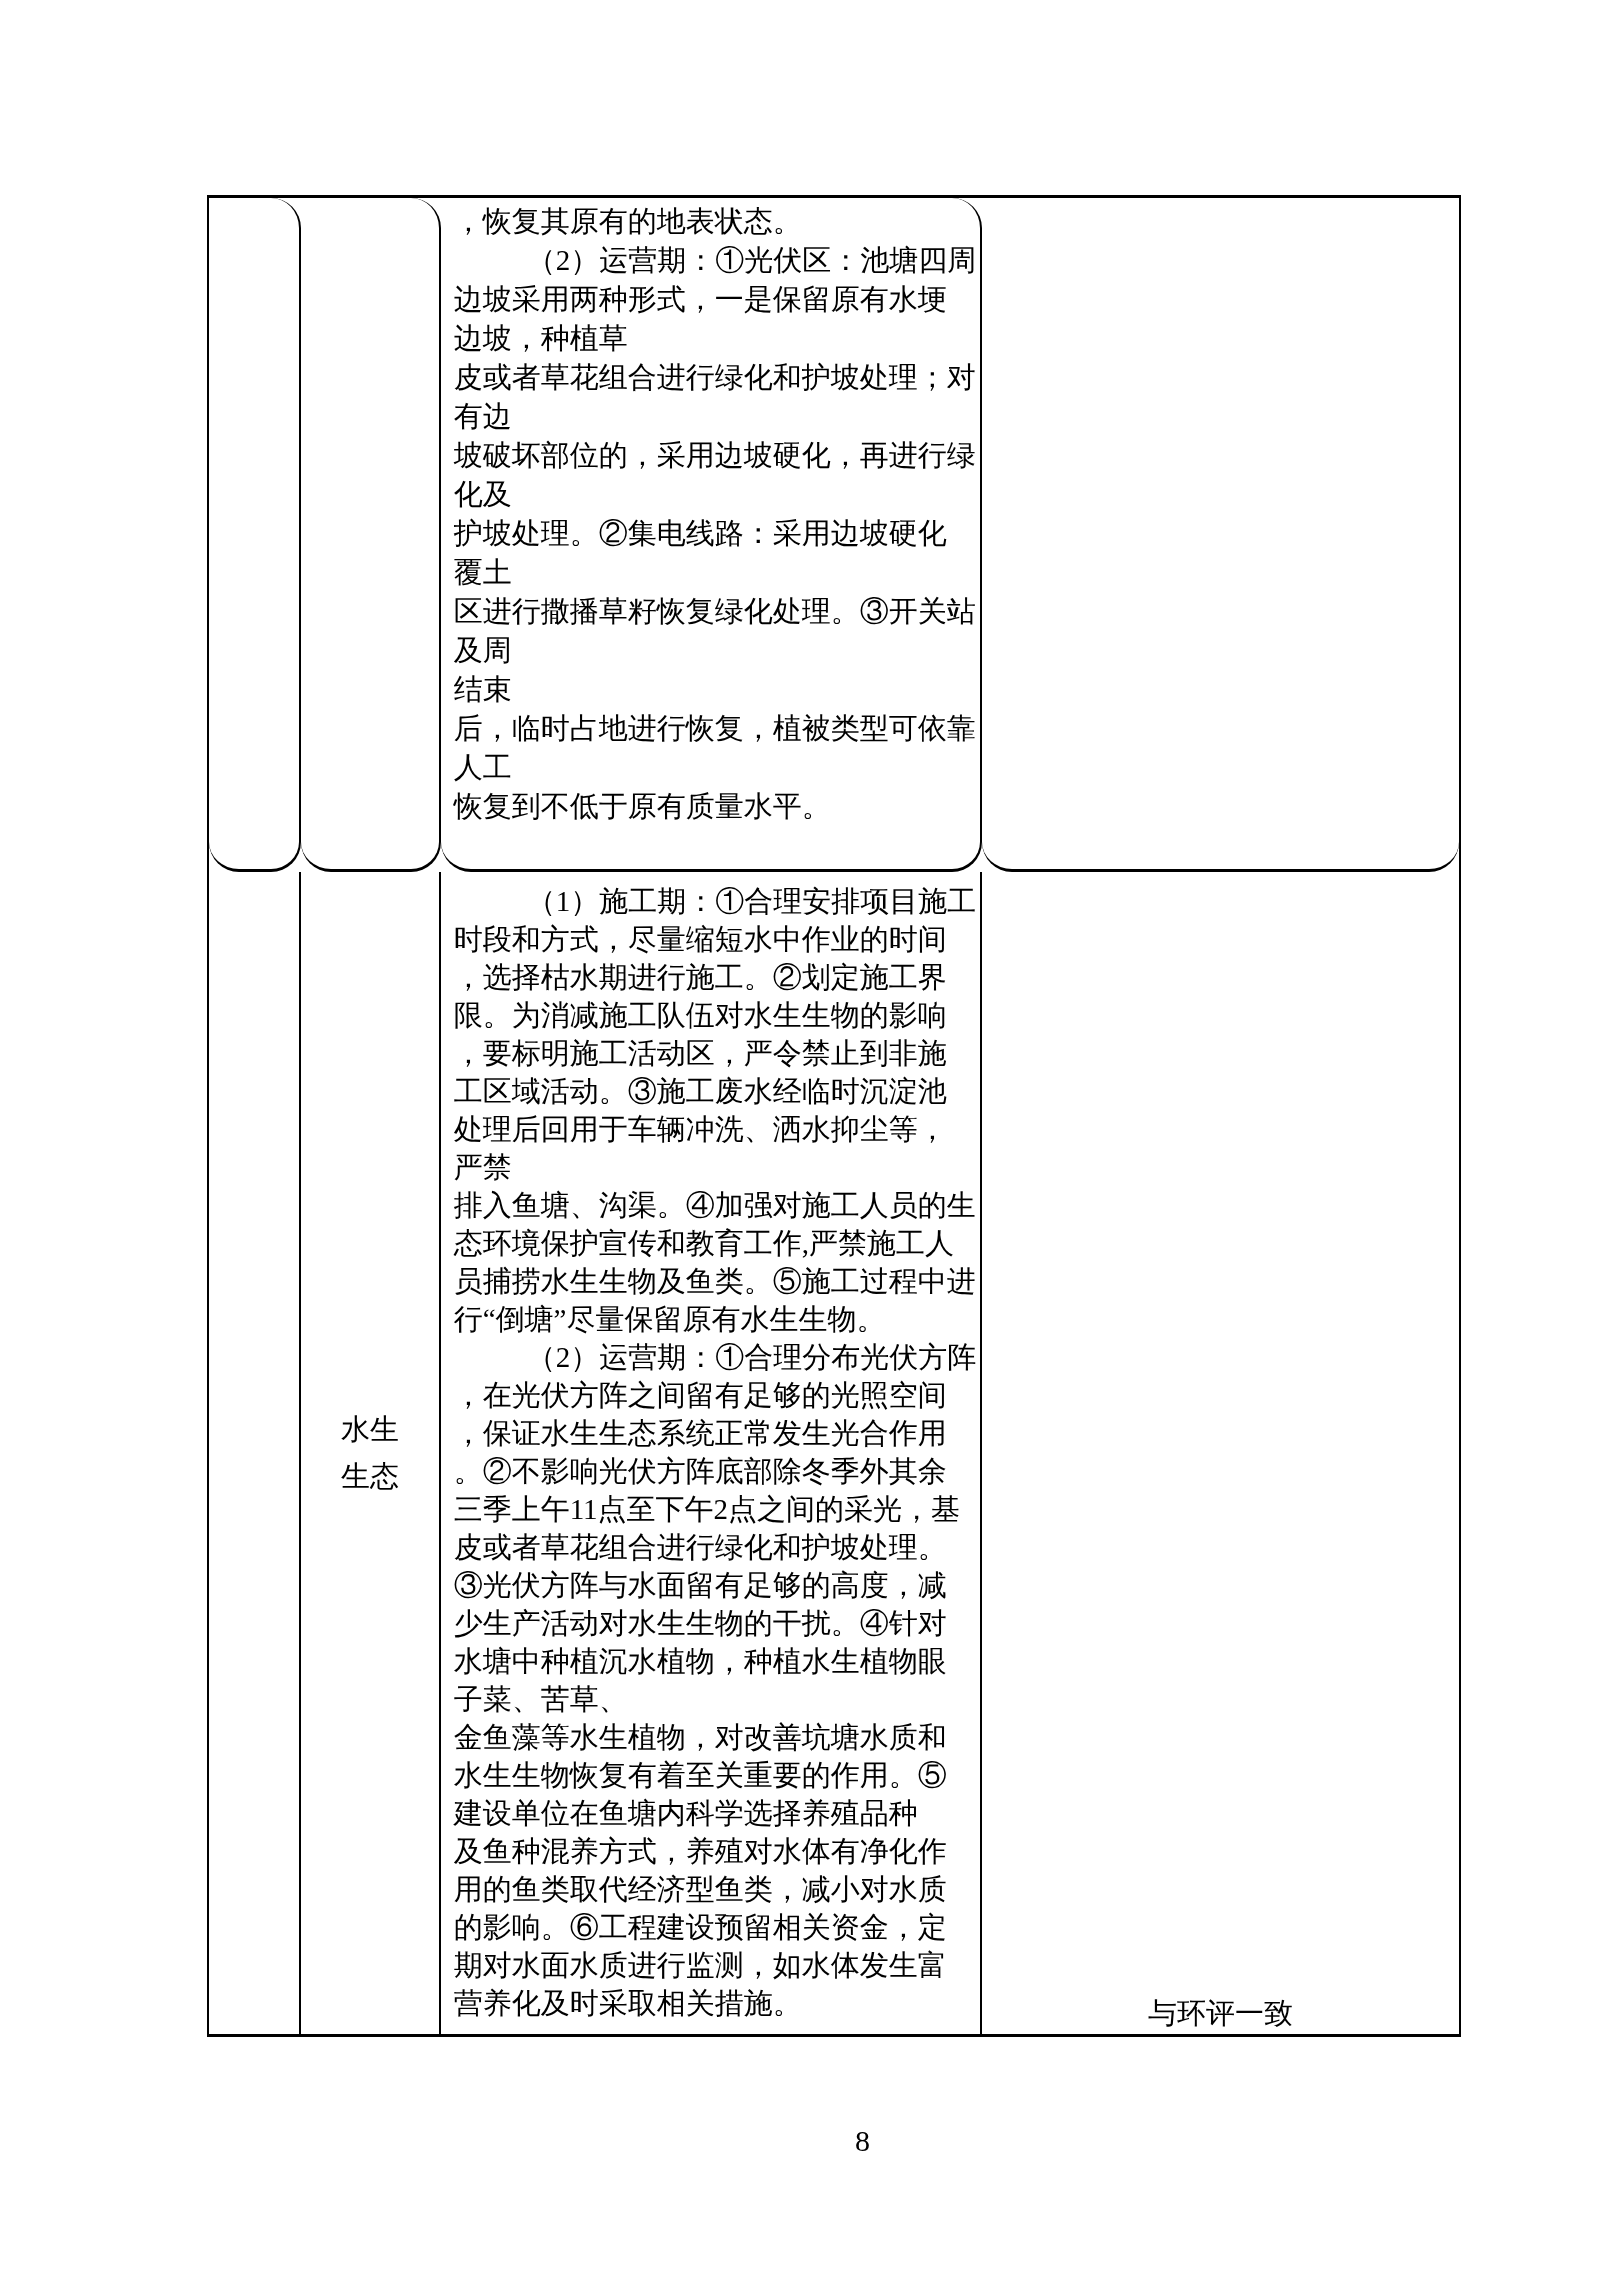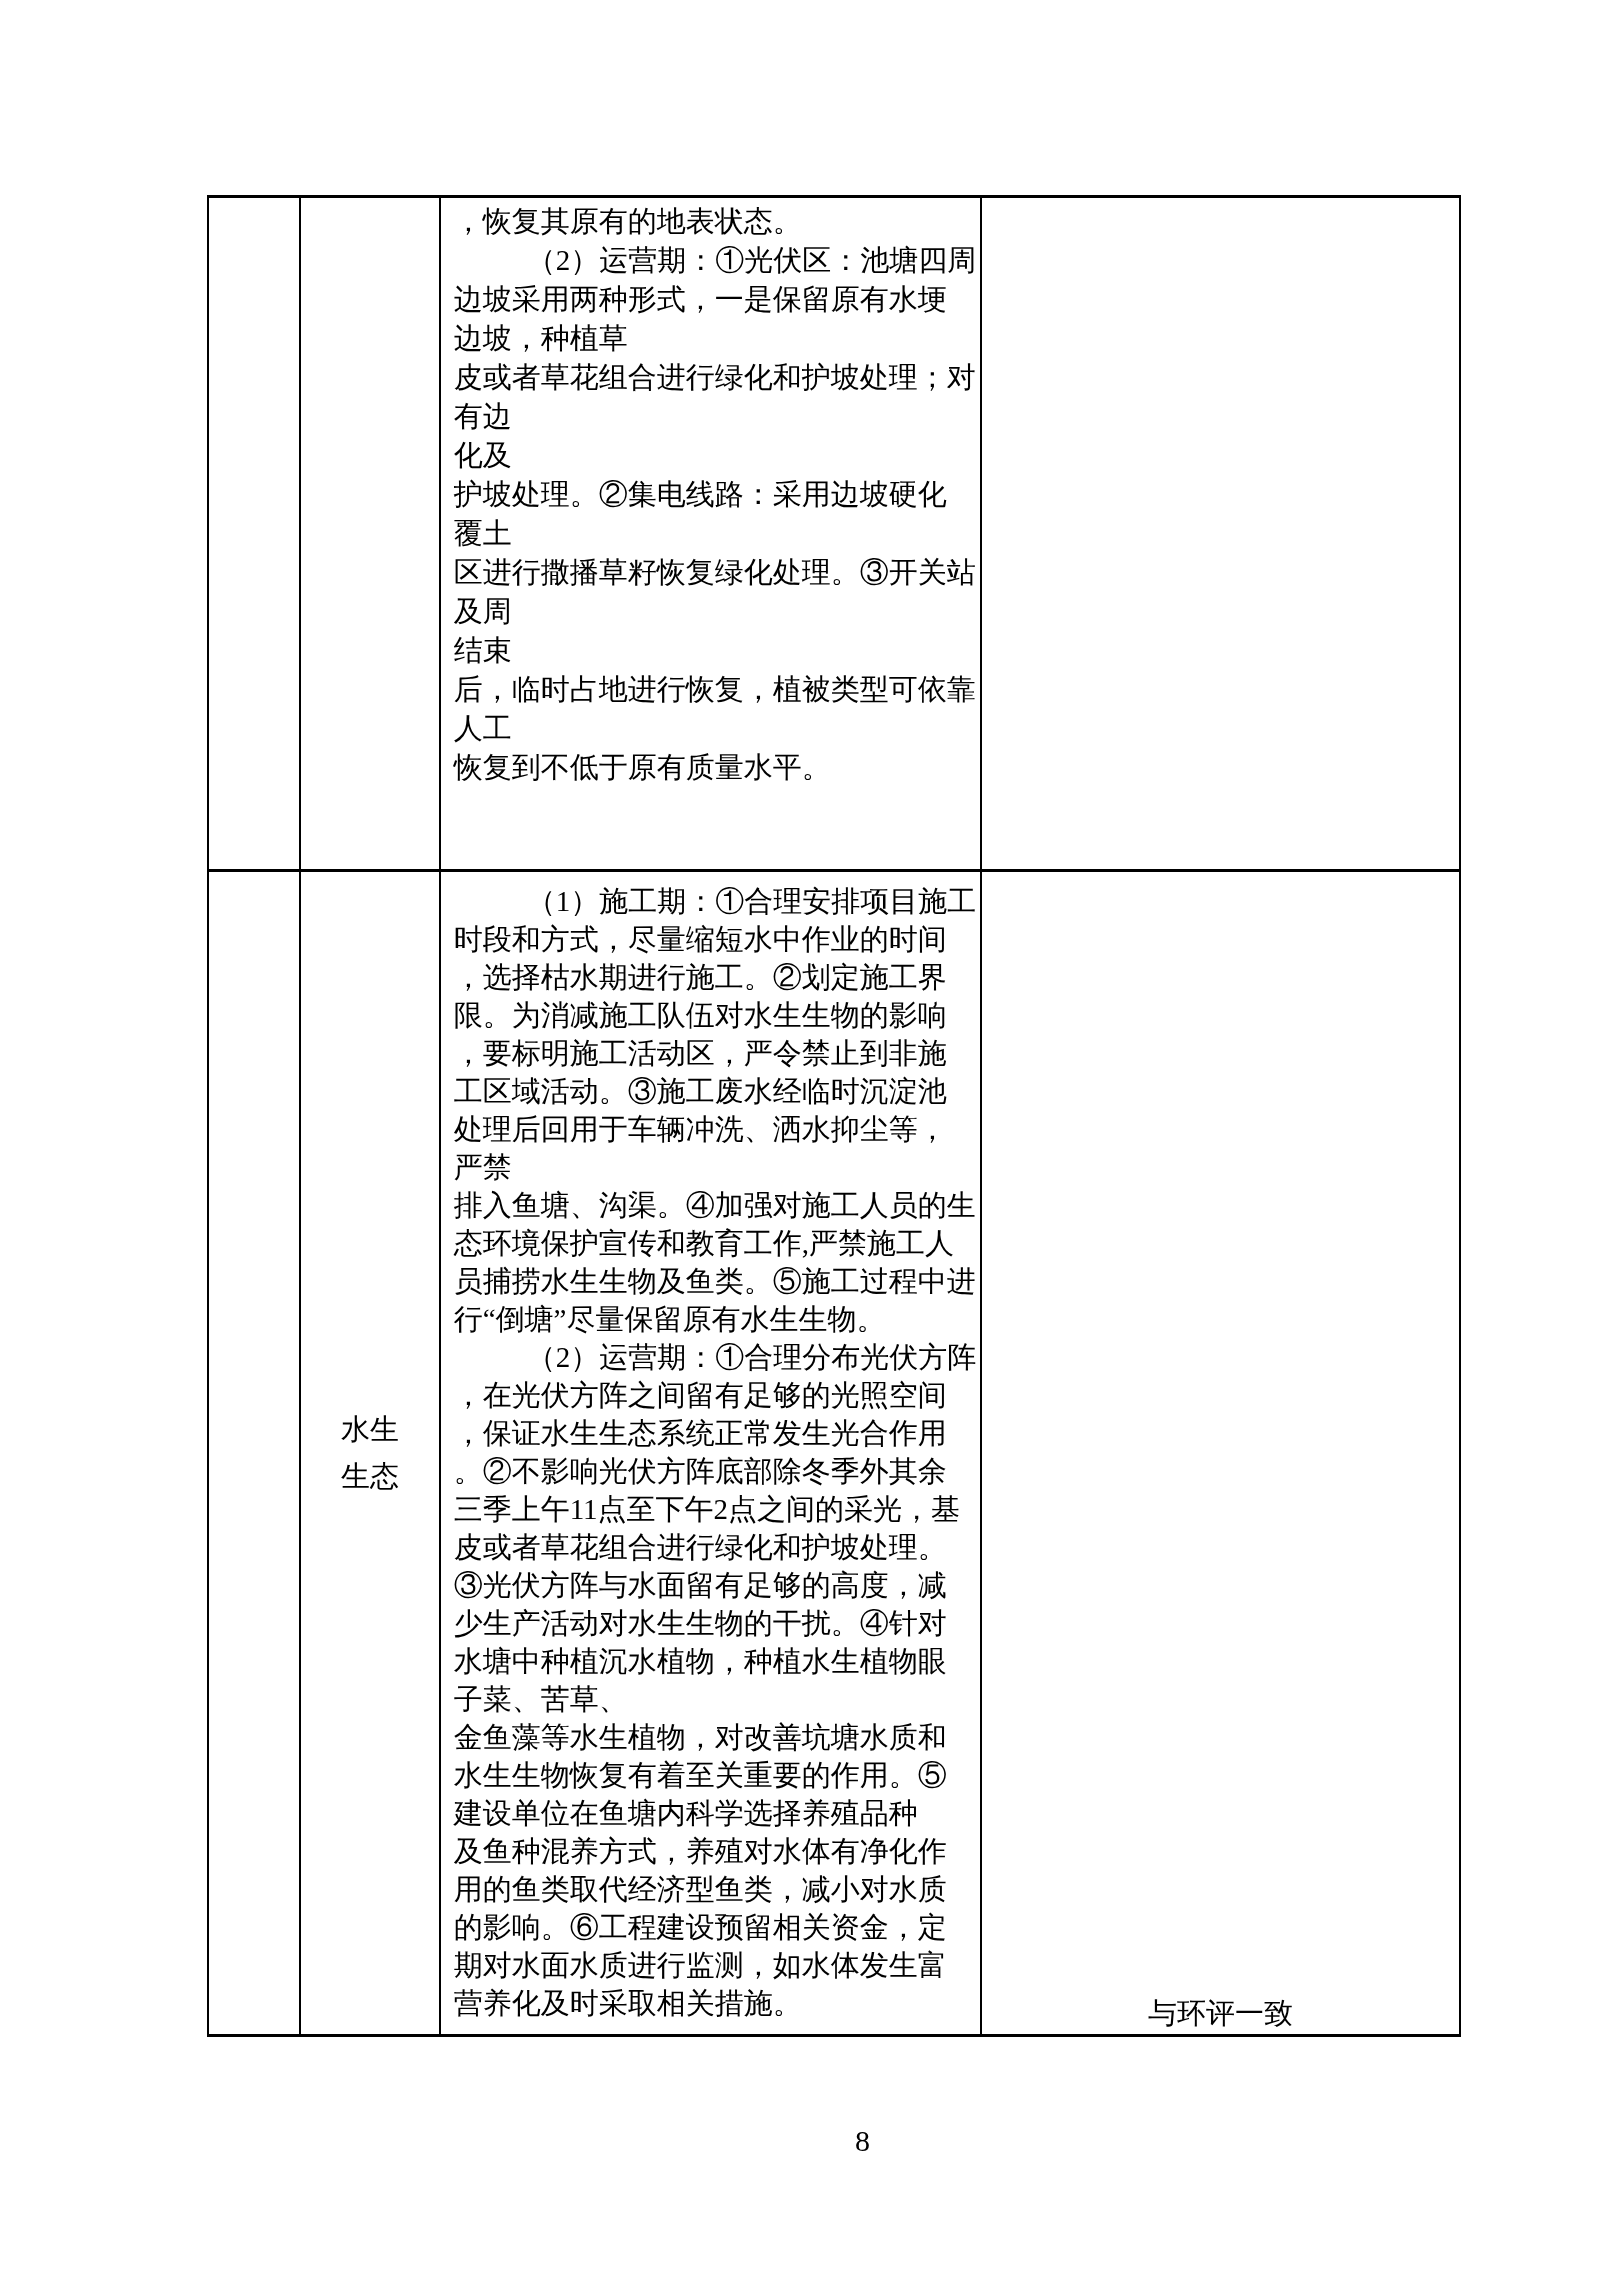--- a/index.html
+++ b/index.html
@@ -27,21 +27,21 @@
     border-bottom-width: 3.9px;
     background: #ffffff;
   }
   .cell {
     box-sizing: border-box;
     border-right: 2px solid #000;
     overflow: visible;
   }
   .cell.c3 { border-right-width: 2.9px; }
   .cell.c4 { border-right: none; }
-  .cell.r1 { border-bottom: 3.9px solid #000; }
+  .cell.r1 { border-bottom: 3.9px solid #000; border-radius: 30px; }
   .text-cell {
     font-size: 29px;
     line-height: 39px;
     padding: 3.9px 3.9px 0 12.7px;
     text-align: left;
   }
   .text-cell.r2-text { line-height: 38px; padding-top: 9.8px; }
   .line { white-space: nowrap; }
   .line.para-start { text-indent: 73px; }
   .category-cell {
@@ -76,20 +76,21 @@
 
     <div class="cell r1 c1"></div>
     <div class="cell r1 c2"></div>
     <div class="cell r1 c3 text-cell">
         <div class="line">，恢复其原有的地表状态。</div>
         <div class="line para-start">（2）运营期：①光伏区：池塘四周</div>
         <div class="line">边坡采用两种形式，一是保留原有水埂</div>
         <div class="line">边坡，种植草</div>
         <div class="line">皮或者草花组合进行绿化和护坡处理；对</div>
         <div class="line">有边</div>
+        <div class="line">坡破坏部位的，采用边坡硬化，再进行绿</div>
         <div class="line">化及</div>
         <div class="line">护坡处理。②集电线路：采用边坡硬化</div>
         <div class="line">覆土</div>
         <div class="line">区进行撒播草籽恢复绿化处理。③开关站</div>
         <div class="line">及周</div>
         <div class="line">结束</div>
         <div class="line">后，临时占地进行恢复，植被类型可依靠</div>
         <div class="line">人工</div>
         <div class="line">恢复到不低于原有质量水平。</div>
       </div>

